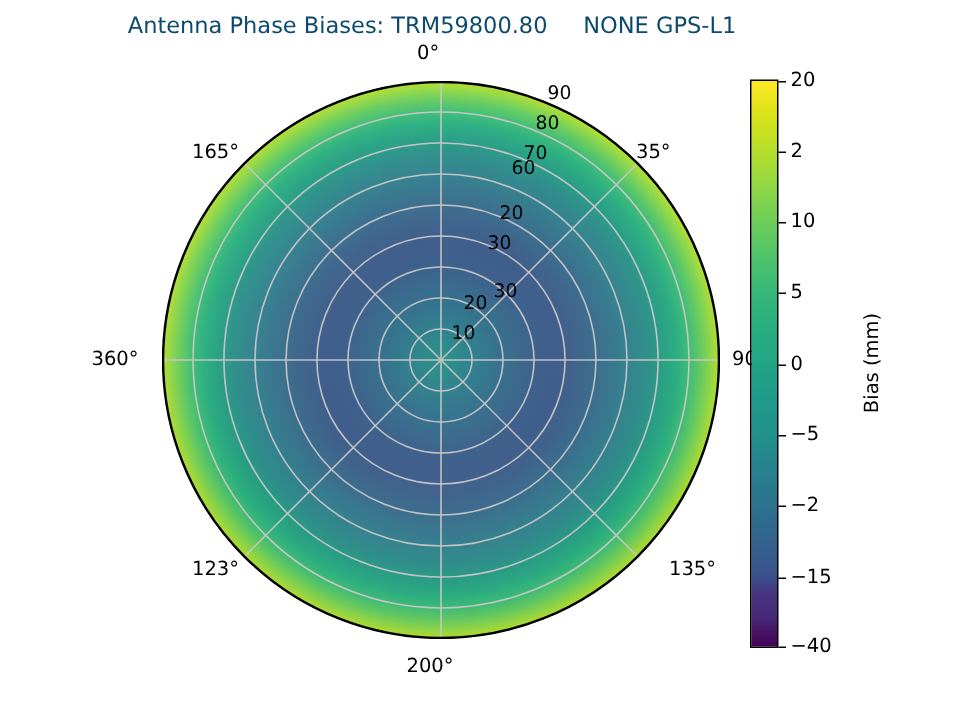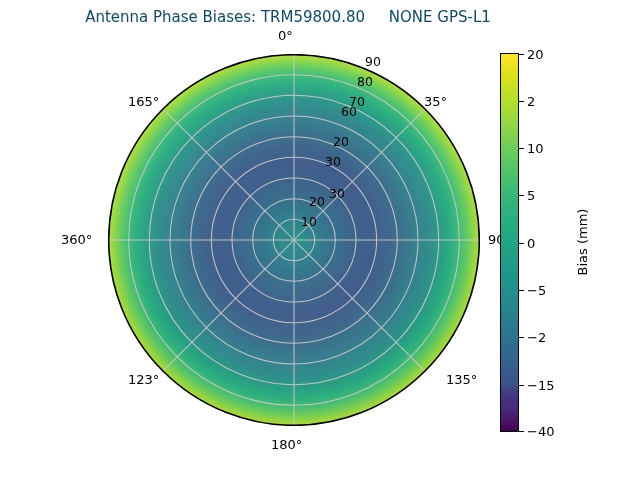--- a/index.html
+++ b/index.html
@@ -122,21 +122,21 @@
         <line x1="186" y1="186" x2="54.48" y2="54.48"></line>
       </g>
 
       <circle cx="186" cy="186" r="185.3" fill="none" stroke="#000000" stroke-width="1.6"></circle>
     </svg>
 
     <div class="ang-label" style="left:170px;top:-26px;">0°</div>
     <div class="ang-label" style="left:316px;top:40px;">35°</div>
     <div class="ang-label" style="left:380px;top:178px;">90</div>
     <div class="ang-label" style="left:314px;top:318px;margin-left:24px;">135°</div>
-    <div class="ang-label" style="left:163px;top:383px;">180°</div>
+    <div class="ang-label" style="left:163px;top:383px;">200°</div>
     <div class="ang-label" style="left:20px;top:318px;">123°</div>
     <div class="ang-label" style="left:-47px;top:178px;">360°</div>
     <div class="ang-label" style="left:20px;top:40px;">165°</div>
 
     <div class="rad-label" style="left:193px;top:160px;">10</div>
     <div class="rad-label" style="left:201px;top:140px;">20</div>
     <div class="rad-label" style="left:209px;top:132px;margin-left:12px;">30</div>
     <div class="rad-label" style="left:217px;top:100px;">30</div>
     <div class="rad-label" style="left:225px;top:80px;">20</div>
     <div class="rad-label" style="left:233px;top:50px;">60</div>

